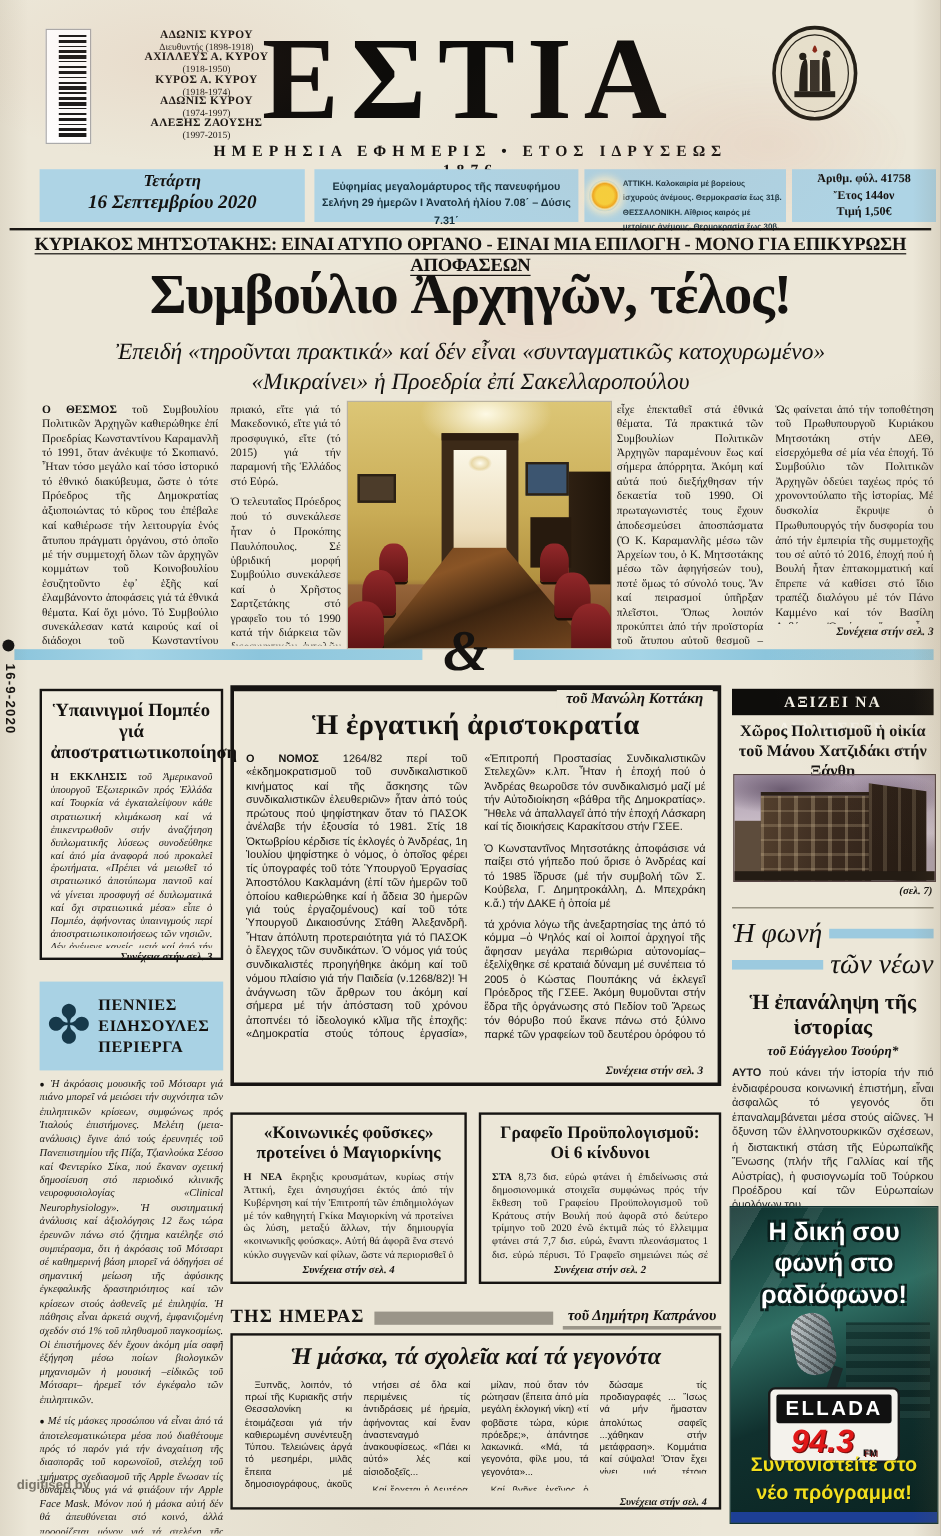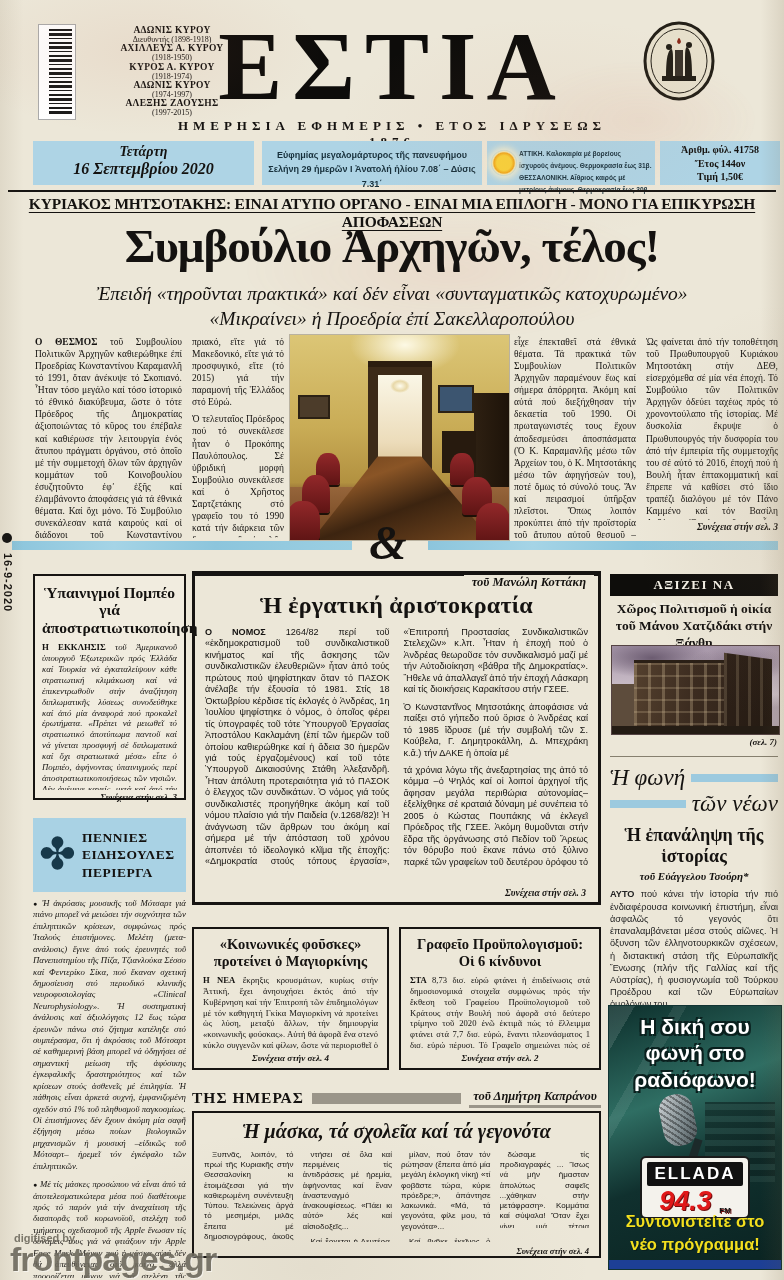--- a/index.html
+++ b/index.html
@@ -445,16 +445,15 @@
     </div>
     <div class="cta">
       <div>Συντονιστείτε στο</div>
       <div>νέο πρόγραμμα!</div>
     </div>
     <div class="bstrip"></div>
   </div>
 
   <div id="watermark" class="abs">
     <div class="wm1">digitised by</div>
-    <div class="wm2">frontpages.gr</div>
   </div>
 
 </div>
 
 </body></html>

